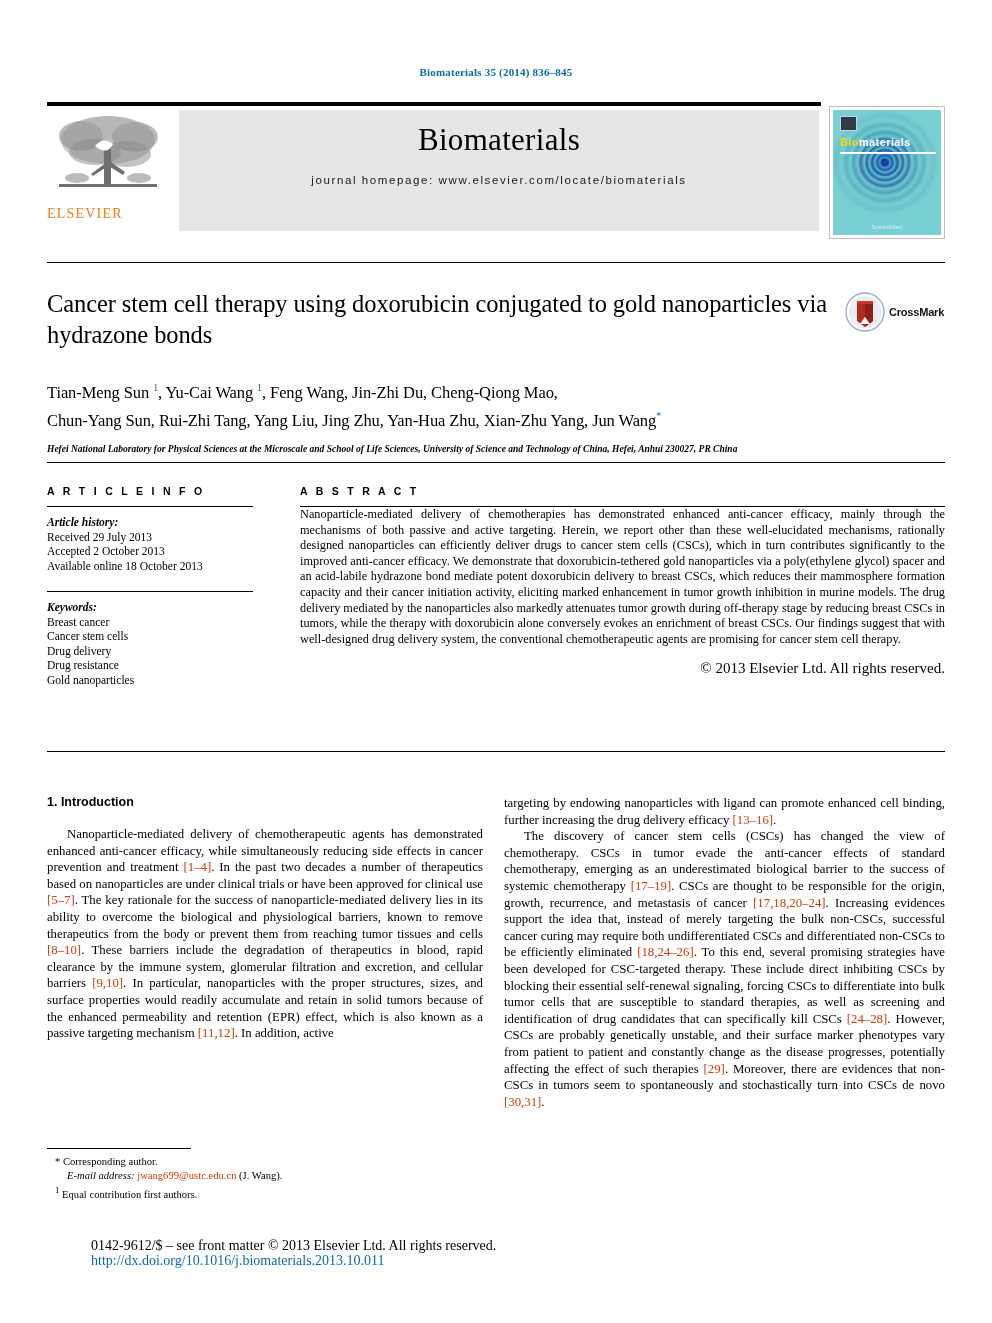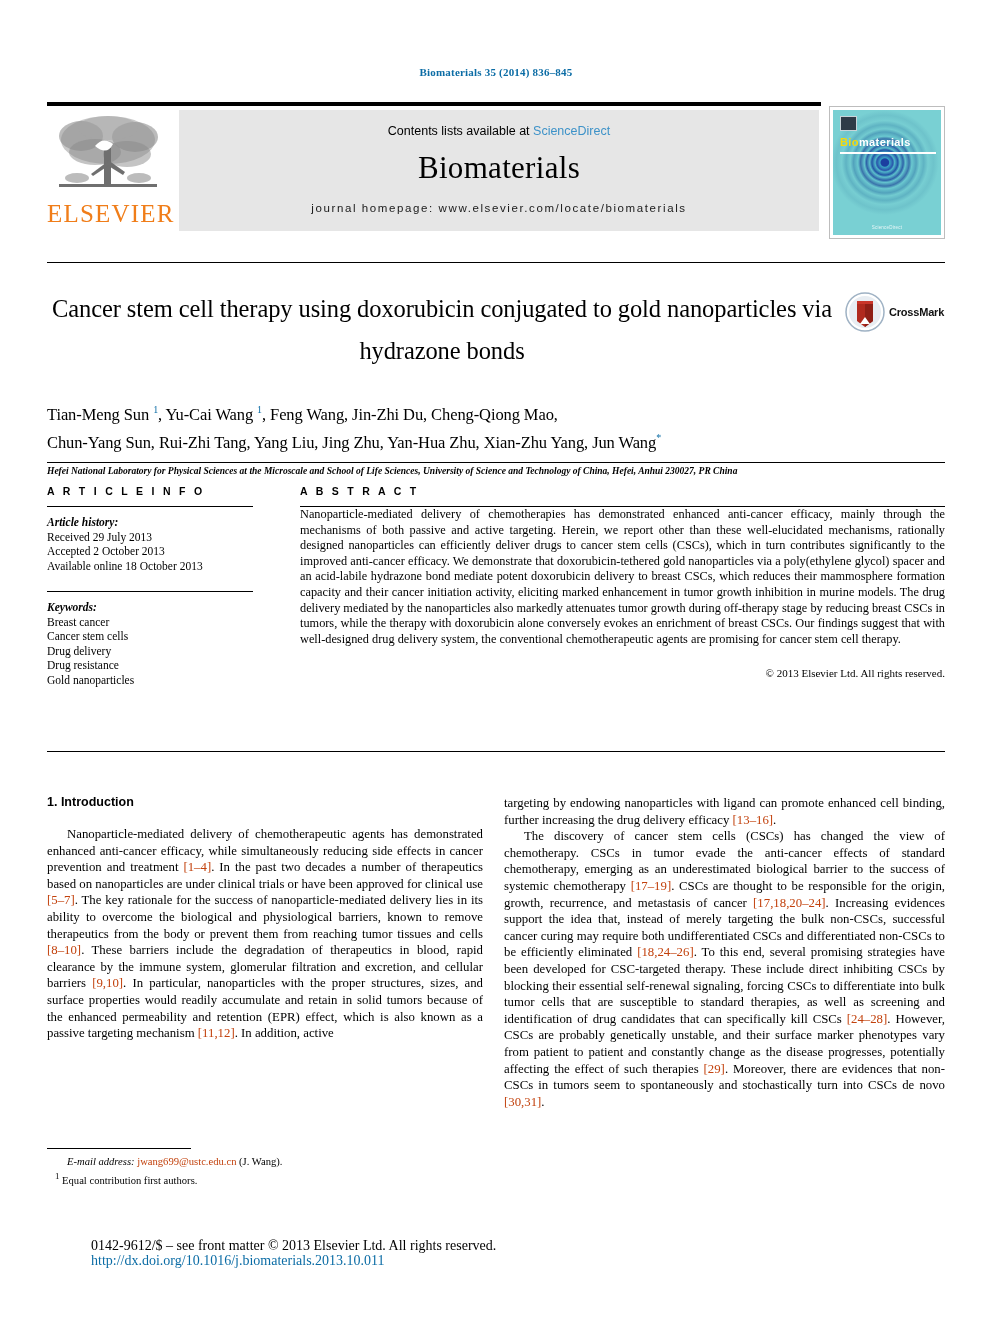--- a/index.html
+++ b/index.html
@@ -52,24 +52,24 @@
     top: 4px;
     width: 122px;
     height: 122px;
   }
   .elsevier-tree {
     width: 122px;
     height: 92px;
     display: block;
   }
   .elsevier-word {
-    text-align: center;
+    text-align: left;
     color: #f07d19;
     font-family: "Liberation Serif", serif;
-    font-size: 25px;
+    font-size: 14px;
     letter-spacing: 1.2px;
     line-height: 24px;
   }
   .grey-panel {
     position: absolute;
     left: 132px;
     top: 4px;
     width: 640px;
     height: 121px;
     background: #e6e6e6;
@@ -177,25 +177,24 @@
   }
   .title-block {
     position: absolute;
     top: 288px;
     left: 47px;
     width: 790px;
   }
   .paper-title {
     font-family: "Liberation Serif", serif;
     font-size: 24.5px;
-    line-height: 42px;
+    line-height: 31px;
     font-weight: normal;
     margin: 0;
     letter-spacing: -0.1px;
-    text-align: center;
   }
   .authors {
     font-family: "Liberation Serif", serif;
     font-size: 16.5px;
     line-height: 23px;
     margin-top: 26px;
     letter-spacing: -0.1px;
   }
   .authors sup { font-size: 10px; color: #0b6ca5; }
   .authors .star { color: #0b6ca5; }
@@ -288,23 +287,23 @@
   }
   .abstract-text {
     font-family: "Liberation Serif", serif;
     font-size: 12.3px;
     line-height: 15.6px;
     text-align: justify;
     hyphens: none;
   }
   .copyright {
     font-family: "Liberation Serif", serif;
-    font-size: 11px;
+    font-size: 15px;
     text-align: right;
-    margin-top: 20px;
+    margin-top: 13px;
   }
   .abs-rule-bottom {
     position: absolute;
     top: 751px;
     left: 47px;
     width: 898px;
     border-top: 1px solid #000;
   }
 
   
@@ -398,23 +397,20 @@
             <rect x="12" y="74" width="98" height="3" fill="#6f6f6f"></rect>
             <ellipse cx="30" cy="68" rx="12" ry="5" fill="#909090" opacity="0.6"></ellipse>
             <ellipse cx="92" cy="68" rx="12" ry="5" fill="#909090" opacity="0.6"></ellipse>
             <path d="M48 36 q8 -10 18 -2 q-6 12 -18 2 Z" fill="#ffffff"></path>
           </g>
         </svg>
         <div class="elsevier-word">ELSEVIER</div>
       </div>
 
       <div class="grey-panel">
-        <div class="contents-line">
-          <span>Contents lists available at </span><span class="sd">ScienceDirect</span>
-        </div>
         <div class="journal-name">Biomaterials</div>
         <div class="homepage-line">journal homepage: www.elsevier.com/locate/biomaterials</div>
       </div>
 
       <div class="cover-thumb">
         <div class="cover-inner">
           <div class="cover-badge"></div>
           <div class="cover-title"><span class="bio">Bio</span><span>materials</span></div>
           <div class="cover-underline"></div>
           <div class="cover-foot">ScienceDirect</div>
@@ -484,20 +480,21 @@
   </div>
 
   <div class="col-right">
     <p class="para"><span>targeting by endowing nanoparticles with ligand can promote enhanced cell binding, further increasing the drug delivery efficacy </span><span class="ref">[13–16]</span><span>.</span></p>
     <p class="para indent"><span>The discovery of cancer stem cells (CSCs) has changed the view of chemotherapy. CSCs in tumor evade the anti-cancer effects of standard chemotherapy, emerging as an underestimated biological barrier to the success of systemic chemotherapy </span><span class="ref">[17–19]</span><span>. CSCs are thought to be responsible for the origin, growth, recurrence, and metastasis of cancer </span><span class="ref">[17,18,20–24]</span><span>. Increasing evidences support the idea that, instead of merely targeting the bulk non-CSCs, successful cancer curing may require both undifferentiated CSCs and differentiated non-CSCs to be efficiently eliminated </span><span class="ref">[18,24–26]</span><span>. To this end, several promising strategies have been developed for CSC-targeted therapy. These include direct inhibiting CSCs by blocking their essential self-renewal signaling, forcing CSCs to differentiate into bulk tumor cells that are susceptible to standard therapies, as well as screening and identification of drug candidates that can specifically kill CSCs </span><span class="ref">[24–28]</span><span>. However, CSCs are probably genetically unstable, and their surface marker phenotypes vary from patient to patient and constantly change as the disease progresses, potentially affecting the effect of such therapies </span><span class="ref">[29]</span><span>. Moreover, there are evidences that non-CSCs in tumors seem to spontaneously and stochastically turn into CSCs de novo </span><span class="ref">[30,31]</span><span>.</span></p>
   </div>
 
   <div class="footnotes">
     <div class="fn-rule"></div>
     <div class="fn-body">
+      <div>* Corresponding author.</div>
       <div><span class="mark"></span><span class="ital">E-mail address:</span> <span class="ref">jwang699@ustc.edu.cn</span> <span>(J. Wang).</span></div>
       <div><sup>1</sup> <span>Equal contribution first authors.</span></div>
     </div>
   </div>
 
   <div class="imprint">
     <div>0142-9612/$ – see front matter © 2013 Elsevier Ltd. All rights reserved.</div>
     <div class="doi">http://dx.doi.org/10.1016/j.biomaterials.2013.10.011</div>
   </div>
 

